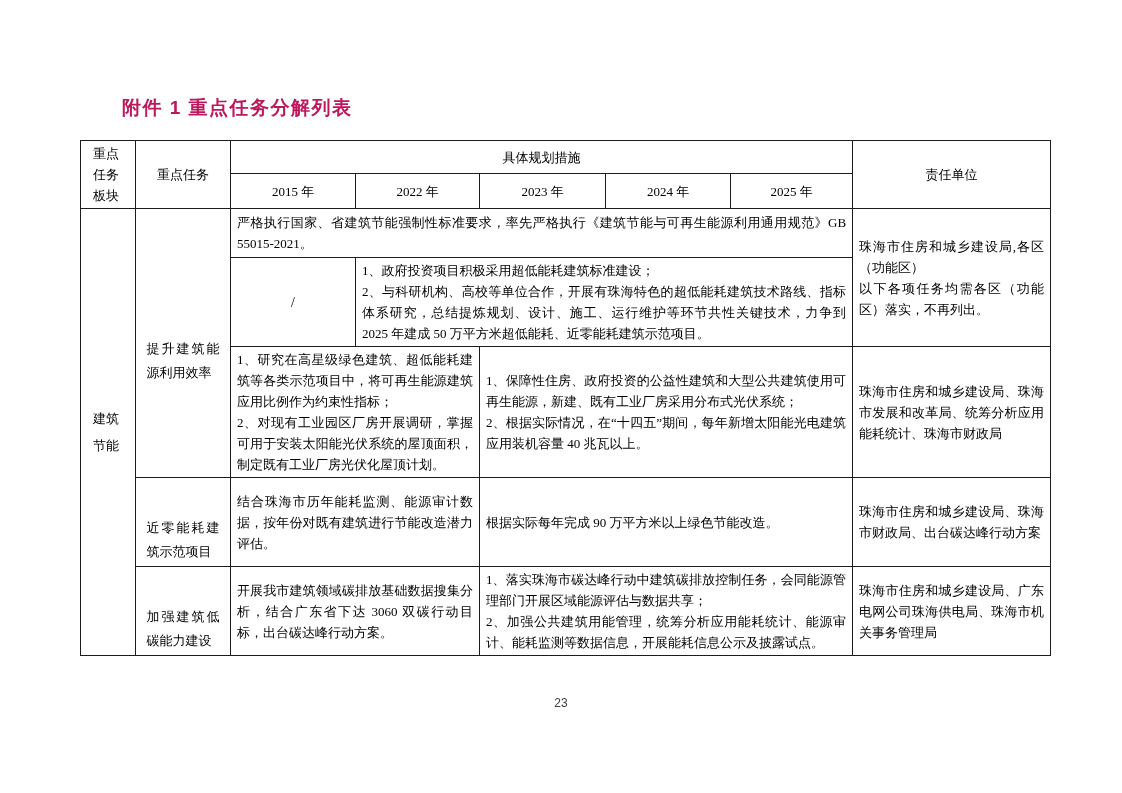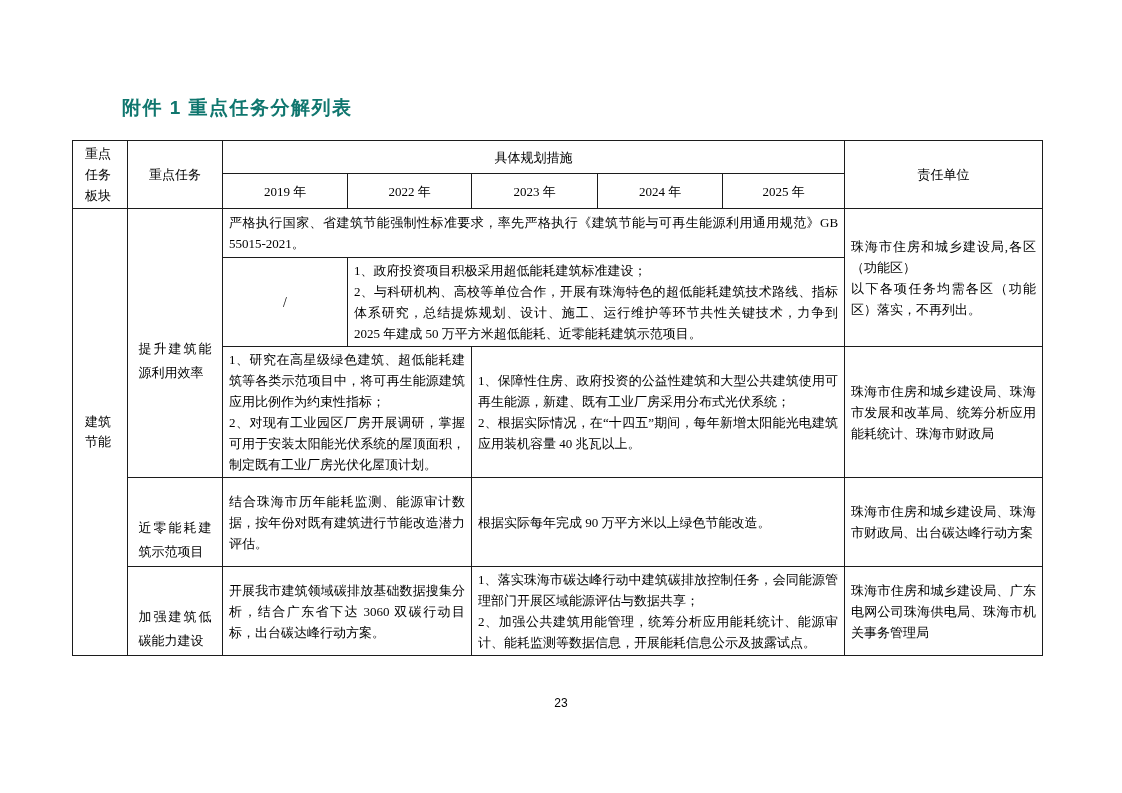--- a/index.html
+++ b/index.html
@@ -12,25 +12,25 @@
     overflow: hidden;
   }
   .doc-title {
     position: absolute;
     left: 122px; top: 95px;
     margin: 0;
     font-family: "Liberation Sans", sans-serif;
     font-size: 19px;
     font-weight: 700;
     letter-spacing: 1.5px;
-    color: #0f766e;
+    color: #be185d;
   }
   table.task-table {
     position: absolute;
-    left: 72px; top: 140px;
+    left: 80px; top: 140px;
     width: 970px;
     border-collapse: collapse;
     table-layout: fixed;
     font-size: 13px;
   }
   .task-table th, .task-table td {
     border: 1px solid #1c1c1c;
     font-weight: normal;
     vertical-align: middle;
     padding: 2px 6px;
@@ -60,39 +60,39 @@
   .block-head .nw {
     display: inline-block;
     width: 30px;
     text-align: left;
   }
   .block-cell { text-align: center; }
   .block-cell .nw {
     display: inline-block;
     width: 30px;
     text-align: left;
-    line-height: 20px;
+    line-height: 27px;
   }
   .task-cell { text-align: center; }
   .task-cell .nw {
     display: inline-block;
     width: 73px;
     text-align: justify;
     text-justify: inter-character;
     line-height: 24px;
     margin-top: 36px;
   }
   .slash { text-align: center; font-size: 14px; }
   .page-number {
     position: absolute;
     left: 0; top: 696px;
     width: 1122px;
     text-align: center;
     font-size: 12px;
-    color: #000000;
+    color: #404040;
     font-family: "Liberation Sans", sans-serif;
   }
 </style>
 </head>
 <body>
 
 <h1 class="doc-title">附件 1 重点任务分解列表</h1>
 
 <table class="task-table">
   <colgroup>
@@ -106,21 +106,21 @@
     <col style="width:198px">
   </colgroup>
   <tbody>
     <tr class="hh1">
       <th rowspan="2" class="block-head"><span class="nw">重点任务板块</span></th>
       <th rowspan="2" class="c">重点任务</th>
       <th colspan="5" class="c">具体规划措施</th>
       <th rowspan="2" class="c">责任单位</th>
     </tr>
     <tr class="hh2">
-      <th class="c">2019 年</th>
+      <th class="c">2015 年</th>
       <th class="c">2022 年</th>
       <th class="c">2023 年</th>
       <th class="c">2024 年</th>
       <th class="c">2025 年</th>
     </tr>
     <tr class="hr1">
       <td rowspan="5" class="block-cell"><span class="nw">建筑节能</span></td>
       <td rowspan="3" class="task-cell"><span class="nw">提升建筑能源利用效率</span></td>
       <td colspan="5" class="m">严格执行国家、省建筑节能强制性标准要求，率先严格执行《建筑节能与可再生能源利用通用规范》GB 55015-2021。</td>
       <td rowspan="2" class="resp">珠海市住房和城乡建设局,各区（功能区）

